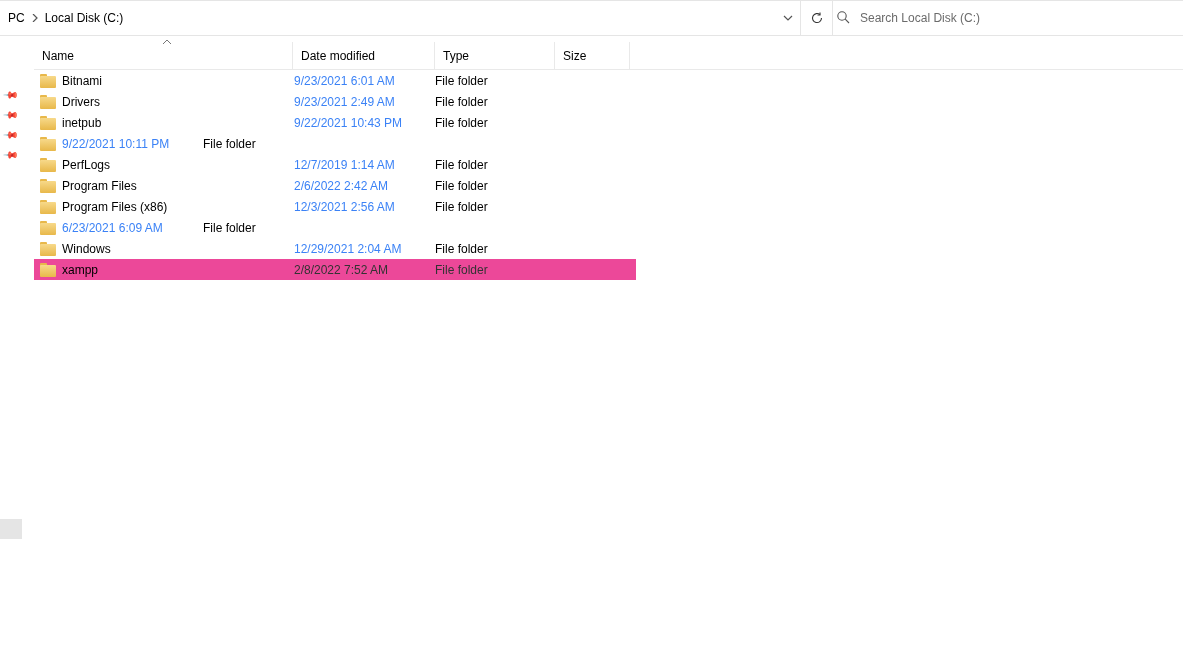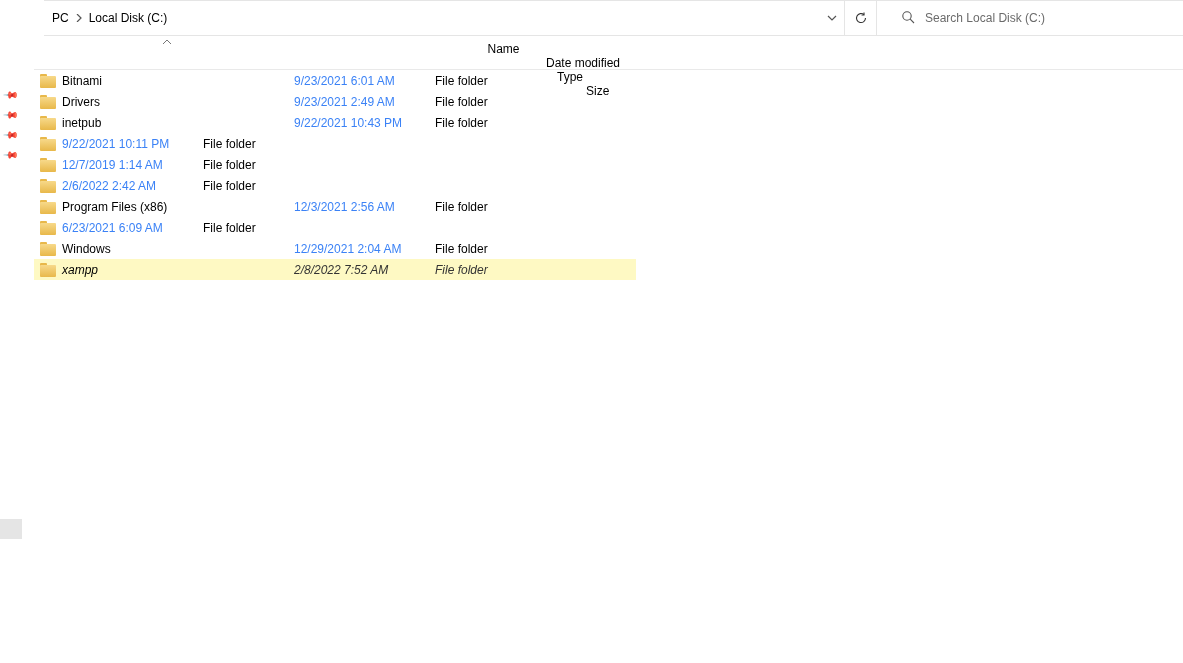--- a/index.html
+++ b/index.html
@@ -1,45 +1,45 @@
 <!DOCTYPE html>
 <html><head>
   <meta charset="utf-8">
   <style>
     * { margin: 0; padding: 0; box-sizing: border-box; font-family: "Segoe UI", Arial, sans-serif; }
     body { width: 1183px; height: 663px; background: #fff; font-size: 12px; color: #000; overflow: hidden; }
 
-    .top-bar { display: flex; align-items: center; height: 36px; border-top: 1px solid #e5e5e5; border-bottom: 1px solid #e5e5e5; margin-left: 44px; }
+    .top-bar { display: flex; align-items: center; height: 36px; border-top: 1px solid #e5e5e5; border-bottom: 1px solid #e5e5e5; }
     .crumb-area { display: flex; align-items: center; padding-left: 4px; flex: 0 0 776px; height: 100%; }
     .crumb { padding: 0 4px; height: 100%; display: flex; align-items: center; cursor: default; }
     .crumb-sep { color: #666; padding: 0 2px; }
     .history-dd { width: 24px; height: 100%; display: flex; align-items: center; justify-content: center; color: #555; cursor: default; }
     .refresh-btn { width: 32px; height: 100%; display: flex; align-items: center; justify-content: center; border-left: 1px solid #e5e5e5; cursor: default; }
-    .search-area { flex: 1; height: 100%; border-left: 1px solid #e5e5e5; display: flex; align-items: center; padding: 0 24px; }
+    .search-area { flex: 1; height: 100%; border-left: 1px solid #e5e5e5; display: flex; align-items: center; padding: 0 3px; }
     .search-icon { color: #555; margin-right: 10px; }
     .search-input { border: none; outline: none; font-size: 12px; color: #555; flex: 1; background: transparent; }
     .search-input::placeholder { color: #6b6b6b; }
 
     .main-row { display: flex; height: calc(100% - 36px); }
     .left-gutter { width: 22px; padding-top: 54px; display: flex; flex-direction: column; align-items: center; gap: 9px; }
     .pin-icon { color: #6e6e6e; transform: rotate(45deg); font-size: 10px; }
     .left-selected { width: 100%; height: 20px; background: #e5e5e5; margin-top: auto; margin-bottom: 124px; }
 
     .content-area { flex: 1; padding-left: 12px; padding-top: 6px; }
-    .headers { display: flex; align-items: center; height: 28px; border-bottom: 1px solid #e9e9e9; position: relative; flex-direction: column; }
+    .headers { display: flex; align-items: center; height: 28px; border-bottom: 1px solid #e9e9e9; position: relative; }
     .col-sep { border-left: 1px solid #e9e9e9; height: 100%; }
     .col-name { width: 258px; padding-left: 8px; display: flex; align-items: center; }
     .col-date { width: 141px; padding-left: 8px; display: flex; align-items: center; }
     .col-type { width: 119px; padding-left: 8px; display: flex; align-items: flex-start; }
-    .col-size { width: 74px; padding-left: 8px; display: flex; align-items: flex-start; margin-left: 13px; }
+    .col-size { width: 74px; padding-left: 8px; display: flex; align-items: flex-start; }
     .sort-caret { position: absolute; left: 128px; top: -6px; font-size: 10px; color: #777; }
 
     .rows { width: 602px; }
     .row { display: flex; align-items: center; height: 21px; padding-left: 6px; }
-    .row.selected { background: #fef9c3; font-style: italic; }
+    .row.selected { background: #ec4899; }
     .row .folder-icon { width: 16px; height: 14px; margin-right: 6px; position: relative; }
     .folder-icon .tab { position: absolute; left: 0; top: 0; width: 7px; height: 3px; background: #e8b84a; border-radius: 1px 1px 0 0; }
     .folder-icon .body { position: absolute; left: 0; top: 2px; width: 16px; height: 12px; background: linear-gradient(#f7d98a, #e8b84a); border-radius: 1px; }
     .row .r-name { width: 232px; }
     .row .r-date { width: 141px; color: #3b82f6; }
     .row .r-type { width: 119px; color: #000; }
     .row .r-size { width: 74px; text-align: right; padding-right: 8px; color: #000; }
     .row.selected .r-date, .row.selected .r-type { color: #333; }
   </style>
 </head>
@@ -153,29 +153,31 @@
           </div>
           <div class="r-date">9/22/2021 10:11 PM</div>
           <div class="r-type">File folder</div>
           <div class="r-size"></div>
         </div>
         <div class="row">
           <div class="folder-icon">
             <div class="tab"></div>
             <div class="body"></div>
           </div>
+          <div class="r-name">PerfLogs</div>
           <div class="r-date">12/7/2019 1:14 AM</div>
           <div class="r-type">File folder</div>
           <div class="r-size"></div>
         </div>
         <div class="row">
           <div class="folder-icon">
             <div class="tab"></div>
             <div class="body"></div>
           </div>
+          <div class="r-name">Program Files</div>
           <div class="r-date">2/6/2022 2:42 AM</div>
           <div class="r-type">File folder</div>
           <div class="r-size"></div>
         </div>
         <div class="row">
           <div class="folder-icon">
             <div class="tab"></div>
             <div class="body"></div>
           </div>
           <div class="r-name">Program Files (x86)</div>

